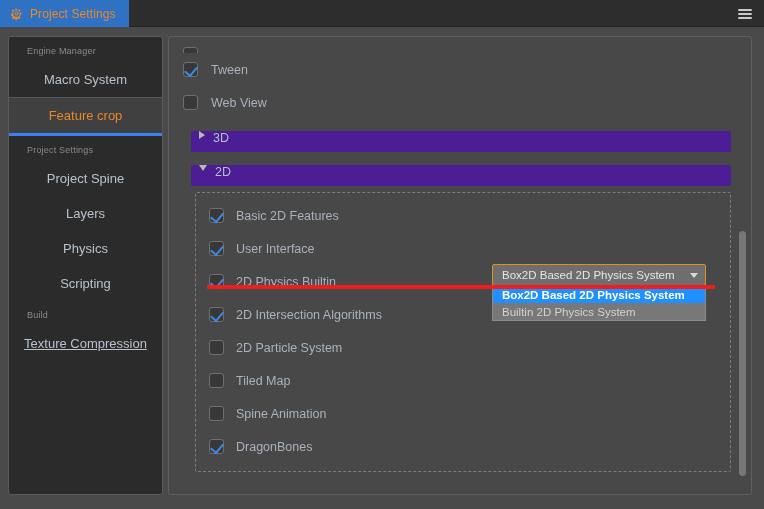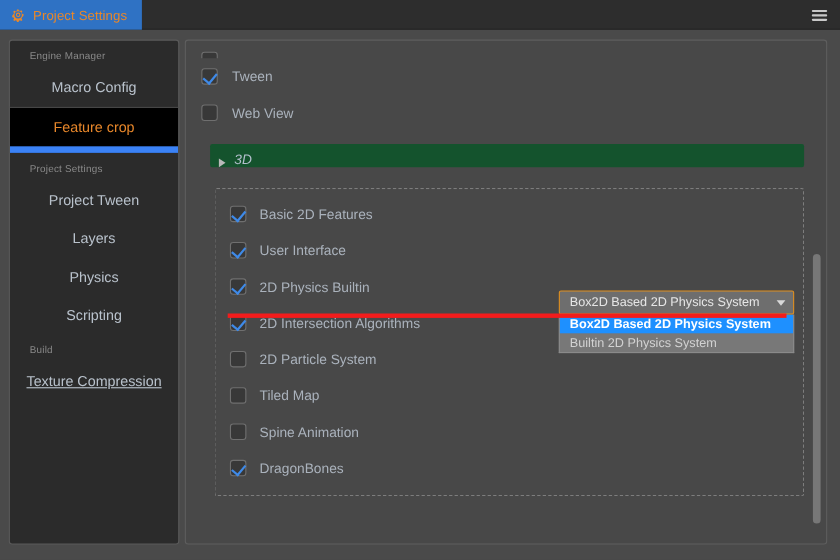--- a/index.html
+++ b/index.html
@@ -90,23 +90,23 @@
   .side-item {
     color: #b9c2cc;
     font-size: 13px;
     text-align: center;
     padding: 9px 6px;
     cursor: pointer;
     line-height: 17px;
   }
   .side-item.selected {
     color: #e8872a;
-    background: #000000;
+    background: #404040;
     border-top: 1px solid #585858;
-    border-bottom: 6px solid #3b82f6;
+    border-bottom: 3px solid #3b82f6;
   }
   .side-item.two-line { padding: 9px 6px 11px; text-decoration: underline; }
 
   
   #content-panel {
     position: absolute;
     left: 168px; top: 36px;
     width: 584px; height: 459px;
     background: #484848;
     border: 1px solid #5e5e5e;
@@ -156,28 +156,27 @@
     left: 3px; top: 1px;
     width: 6px; height: 10px;
     border: solid #3f8ae8;
     border-width: 0 2.6px 2.6px 0;
     transform: rotate(40deg);
   }
 
   
   .group-header {
     display: flex;
-    align-items: flex-end;
+    align-items: flex-start;
     height: 21px;
-    background: #14532d;
+    background: #4c1d95;
     border-radius: 2px;
     margin: 0 22px 0 22px;
     padding-left: 8px;
     cursor: pointer;
-    font-style: italic;
   }
   .group-header .tri {
     width: 0; height: 0;
     margin-right: 8px;
     flex: 0 0 auto;
   }
   .group-header .tri.right {
     border-left: 6px solid #b9b9b9;
     border-top: 4px solid transparent;
     border-bottom: 4px solid transparent;
@@ -199,21 +198,21 @@
     border-radius: 2px;
     padding: 6px 0 8px 0;
     position: relative;
     text-align: right;
   }
   .group-body .feature-row .cb-cell { width: 40px; }
 
   
   #dropdown-wrap {
     position: absolute;
-    left: 508px; top: 264px;
+    left: 492px; top: 264px;
     width: 214px;
     z-index: 40;
   }
   #dropdown-button {
     position: relative;
     height: 22px;
     background: #6e6e6e;
     border: 1px solid #e09020;
     border-radius: 2px;
     display: flex;
@@ -298,25 +297,25 @@
     <div id="hamburger-button">
       <i></i>
       <i></i>
       <i></i>
     </div>
   </div>
 
   <div id="sidebar">
 
     <div class="side-group-label">Engine Manager</div>
-    <div class="side-item">Macro Config</div>
+    <div class="side-item">Macro System</div>
     <div class="side-item selected">Feature crop</div>
 
     <div class="side-group-label">Project Settings</div>
-    <div class="side-item">Project Tween</div>
+    <div class="side-item">Project Spine</div>
     <div class="side-item">Layers</div>
     <div class="side-item">Physics</div>
     <div class="side-item">Scripting</div>
 
     <div class="side-group-label">Build</div>
     <div class="side-item two-line">Texture Compression</div>
   </div>
 
   <div id="content-panel">
     <div id="content-scroll">
@@ -341,20 +340,24 @@
         <span class="label">Web View</span>
       </div>
 
       <div style="height:12px"></div>
       <div class="group-header">
         <span class="tri right"></span>
         <span class="gtitle">3D</span>
       </div>
 
       <div style="height:13px"></div>
+      <div class="group-header">
+        <span class="tri down"></span>
+        <span class="gtitle">2D</span>
+      </div>
 
       <div class="group-body">
 
         <div class="feature-row">
           <div class="cb-cell">
             <div class="cbox checked"></div>
           </div>
           <span class="label">Basic 2D Features</span>
         </div>
 

